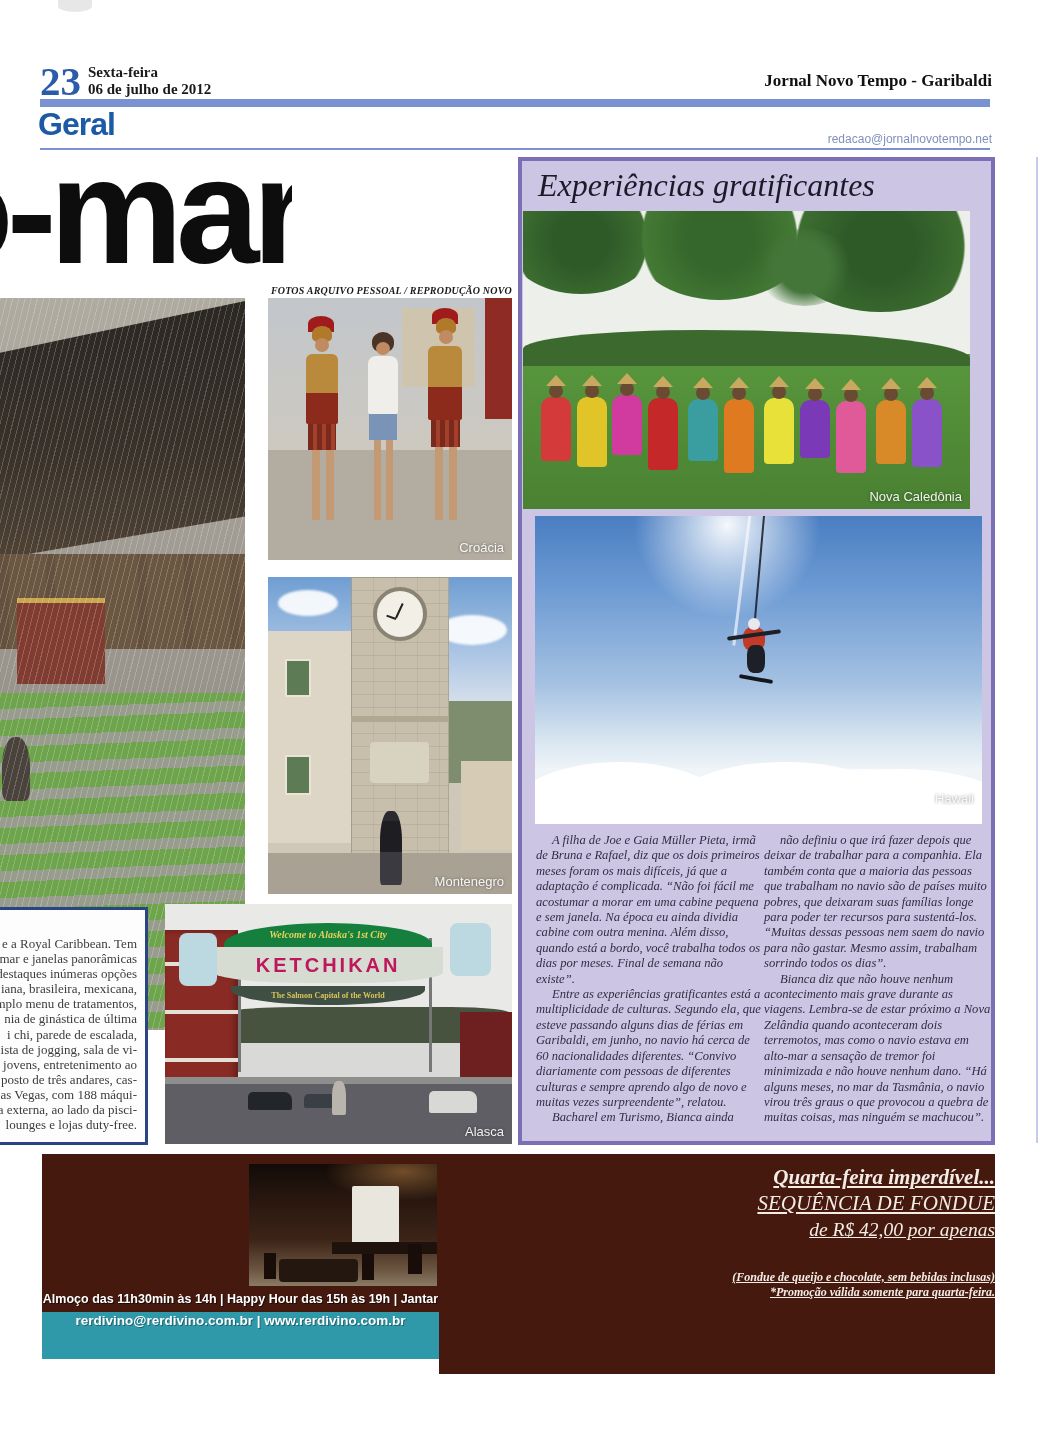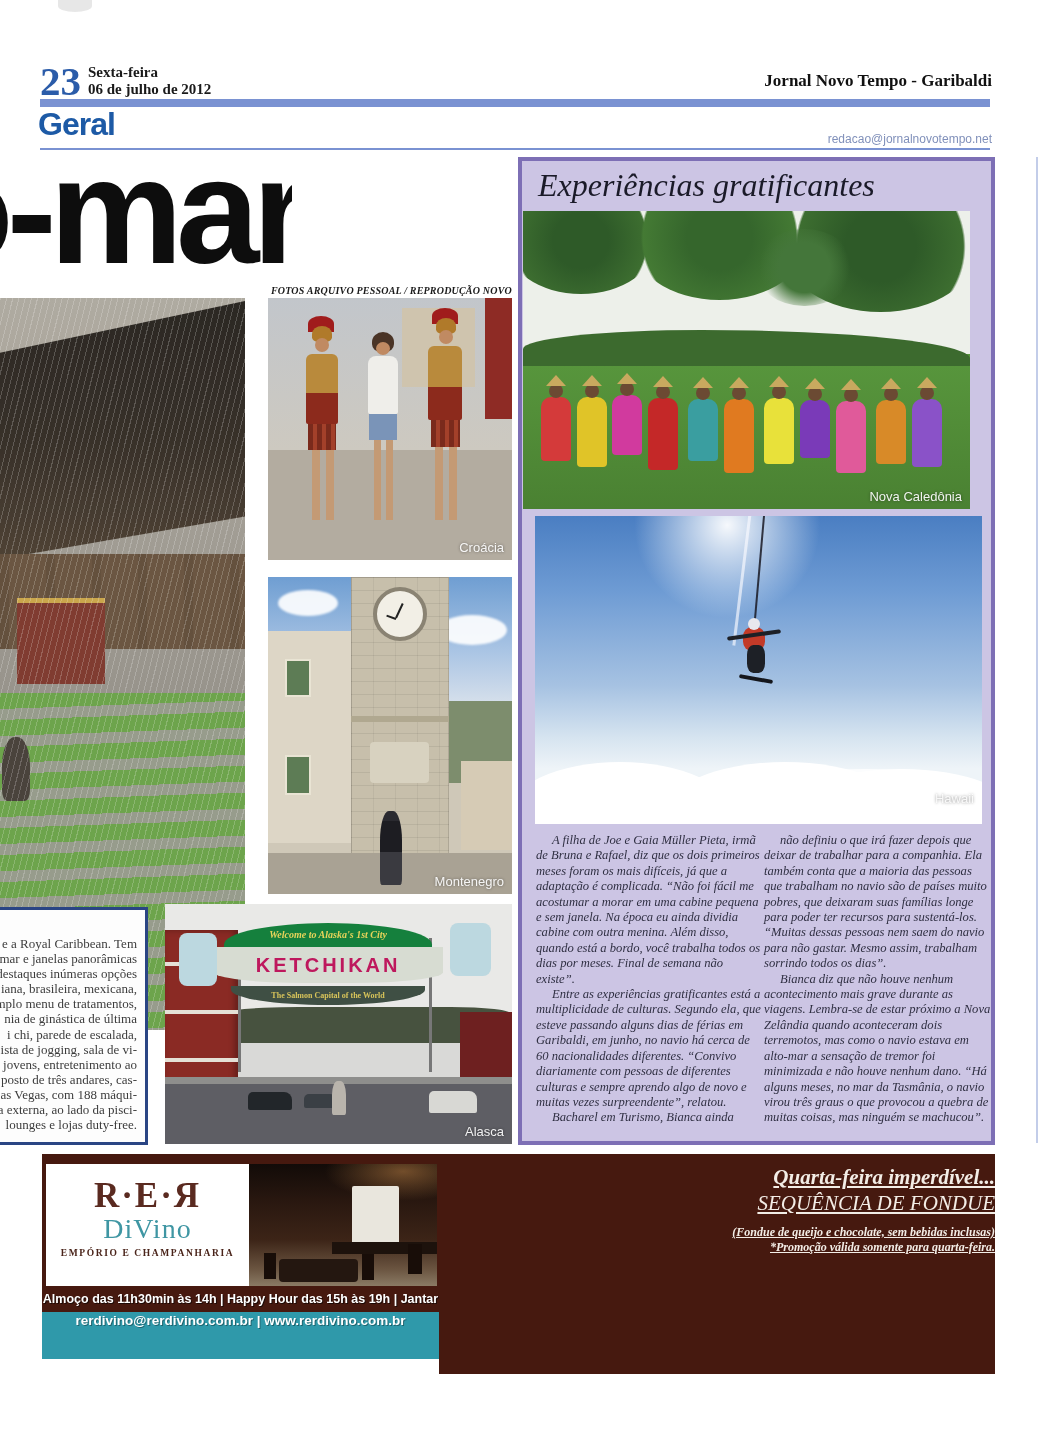--- a/index.html
+++ b/index.html
@@ -159,21 +159,21 @@
   .ad-teal .l2{font-size:13.5px;line-height:18px;text-shadow:1px 1px 0 rgba(0,0,0,.35);}
   .ad-promo{left:397px;top:0;width:556px;height:220px;background:#46190f;color:#f3ede6;
       text-align:right;font-style:italic;text-decoration:underline;}
   .promo1{margin-top:10px;font-size:21px;font-weight:bold;line-height:26px;}
   .promo2{font-size:19.5px;line-height:26px;}
   .promo3{font-size:21px;line-height:27px;}
   .promo4{font-size:19.5px;line-height:26px;}
   .pricebox{margin:6px auto 0 auto;width:300px;height:44px;background:#fff;}
   .pricebox div{font-size:30px;font-weight:bold;color:#2e98a8;line-height:44px;}
   .note{font-size:12px;font-weight:bold;line-height:15px;}
-  .note.first{margin-top:8px;}
+  .note.first{margin-top:27px;}
 
   .edge-rule{left:1036px;top:157px;width:2px;height:986px;background:#c3cde9;}
   .smudge{left:58px;top:0;width:34px;height:12px;background:rgba(120,120,120,.18);border-radius:0 0 50% 50%;}
 </style>
 </head>
 <body>
 
 <div id="page">
 
   <div class="abs smudge"></div>
@@ -349,43 +349,39 @@
       <p>não definiu o que irá fazer depois que deixar de trabalhar para a companhia. Ela também conta que a maioria das pessoas que trabalham no navio são de países muito pobres, que deixaram suas famílias longe para poder ter recursos para sustentá-los. “Muitas dessas pessoas nem saem do navio para não gastar. Mesmo assim, trabalham sorrindo todos os dias”.</p>
       <p>Bianca diz que não houve nenhum acontecimento mais grave durante as viagens. Lembra-se de estar próximo a Nova Zelândia quando aconteceram dois terremotos, mas como o navio estava em alto-mar a sensação de tremor foi minimizada e não houve nenhum dano. “Há alguns meses, no mar da Tasmânia, o navio virou três graus o que provocou a quebra de muitas coisas, mas ninguém se machucou”.</p>
     </div>
   </div>
 
   <div class="abs edge-rule"></div>
 
   <div class="abs ad">
     <div class="abs ad-leftbg"></div>
 
-    <div class="abs ad-logo">
-      <div class="logo-rer">R·E·Я</div>
-      <div class="logo-divino">DiVino</div>
-      <div class="logo-sub">EMPÓRIO E CHAMPANHARIA</div>
-    </div>
 
     <div class="abs ad-photo">
       <div class="abs rest-glow"></div>
       <div class="abs rest-fridge"></div>
       <div class="abs rest-counter"></div>
       <div class="abs rest-table"></div>
       <div class="rest-chair" style="left:8%;bottom:6%;width:12px;height:26px;"></div>
       <div class="rest-chair" style="left:60%;bottom:5%;width:12px;height:26px;"></div>
       <div class="rest-chair" style="right:8%;bottom:10%;width:14px;height:30px;"></div>
     </div>
 
     <div class="abs ad-hours">Almoço das 11h30min às 14h | Happy Hour das 15h às 19h | Jantar das 19h às 23h</div>
 
     <div class="abs ad-teal">
       <div class="l2">rerdivino@rerdivino.com.br  |  www.rerdivino.com.br</div>
     </div>
 
     <div class="abs ad-promo">
       <div class="promo1">Quarta-feira imperdível...</div>
       <div class="promo3">SEQUÊNCIA DE FONDUE</div>
+      <div class="promo4">de R$ 42,00 por apenas</div>
       <div class="note first">(Fondue de queijo e chocolate, sem bebidas inclusas)</div>
       <div class="note">*Promoção válida somente para quarta-feira.</div>
     </div>
   </div>
 
 </div>
 
 </body></html>

